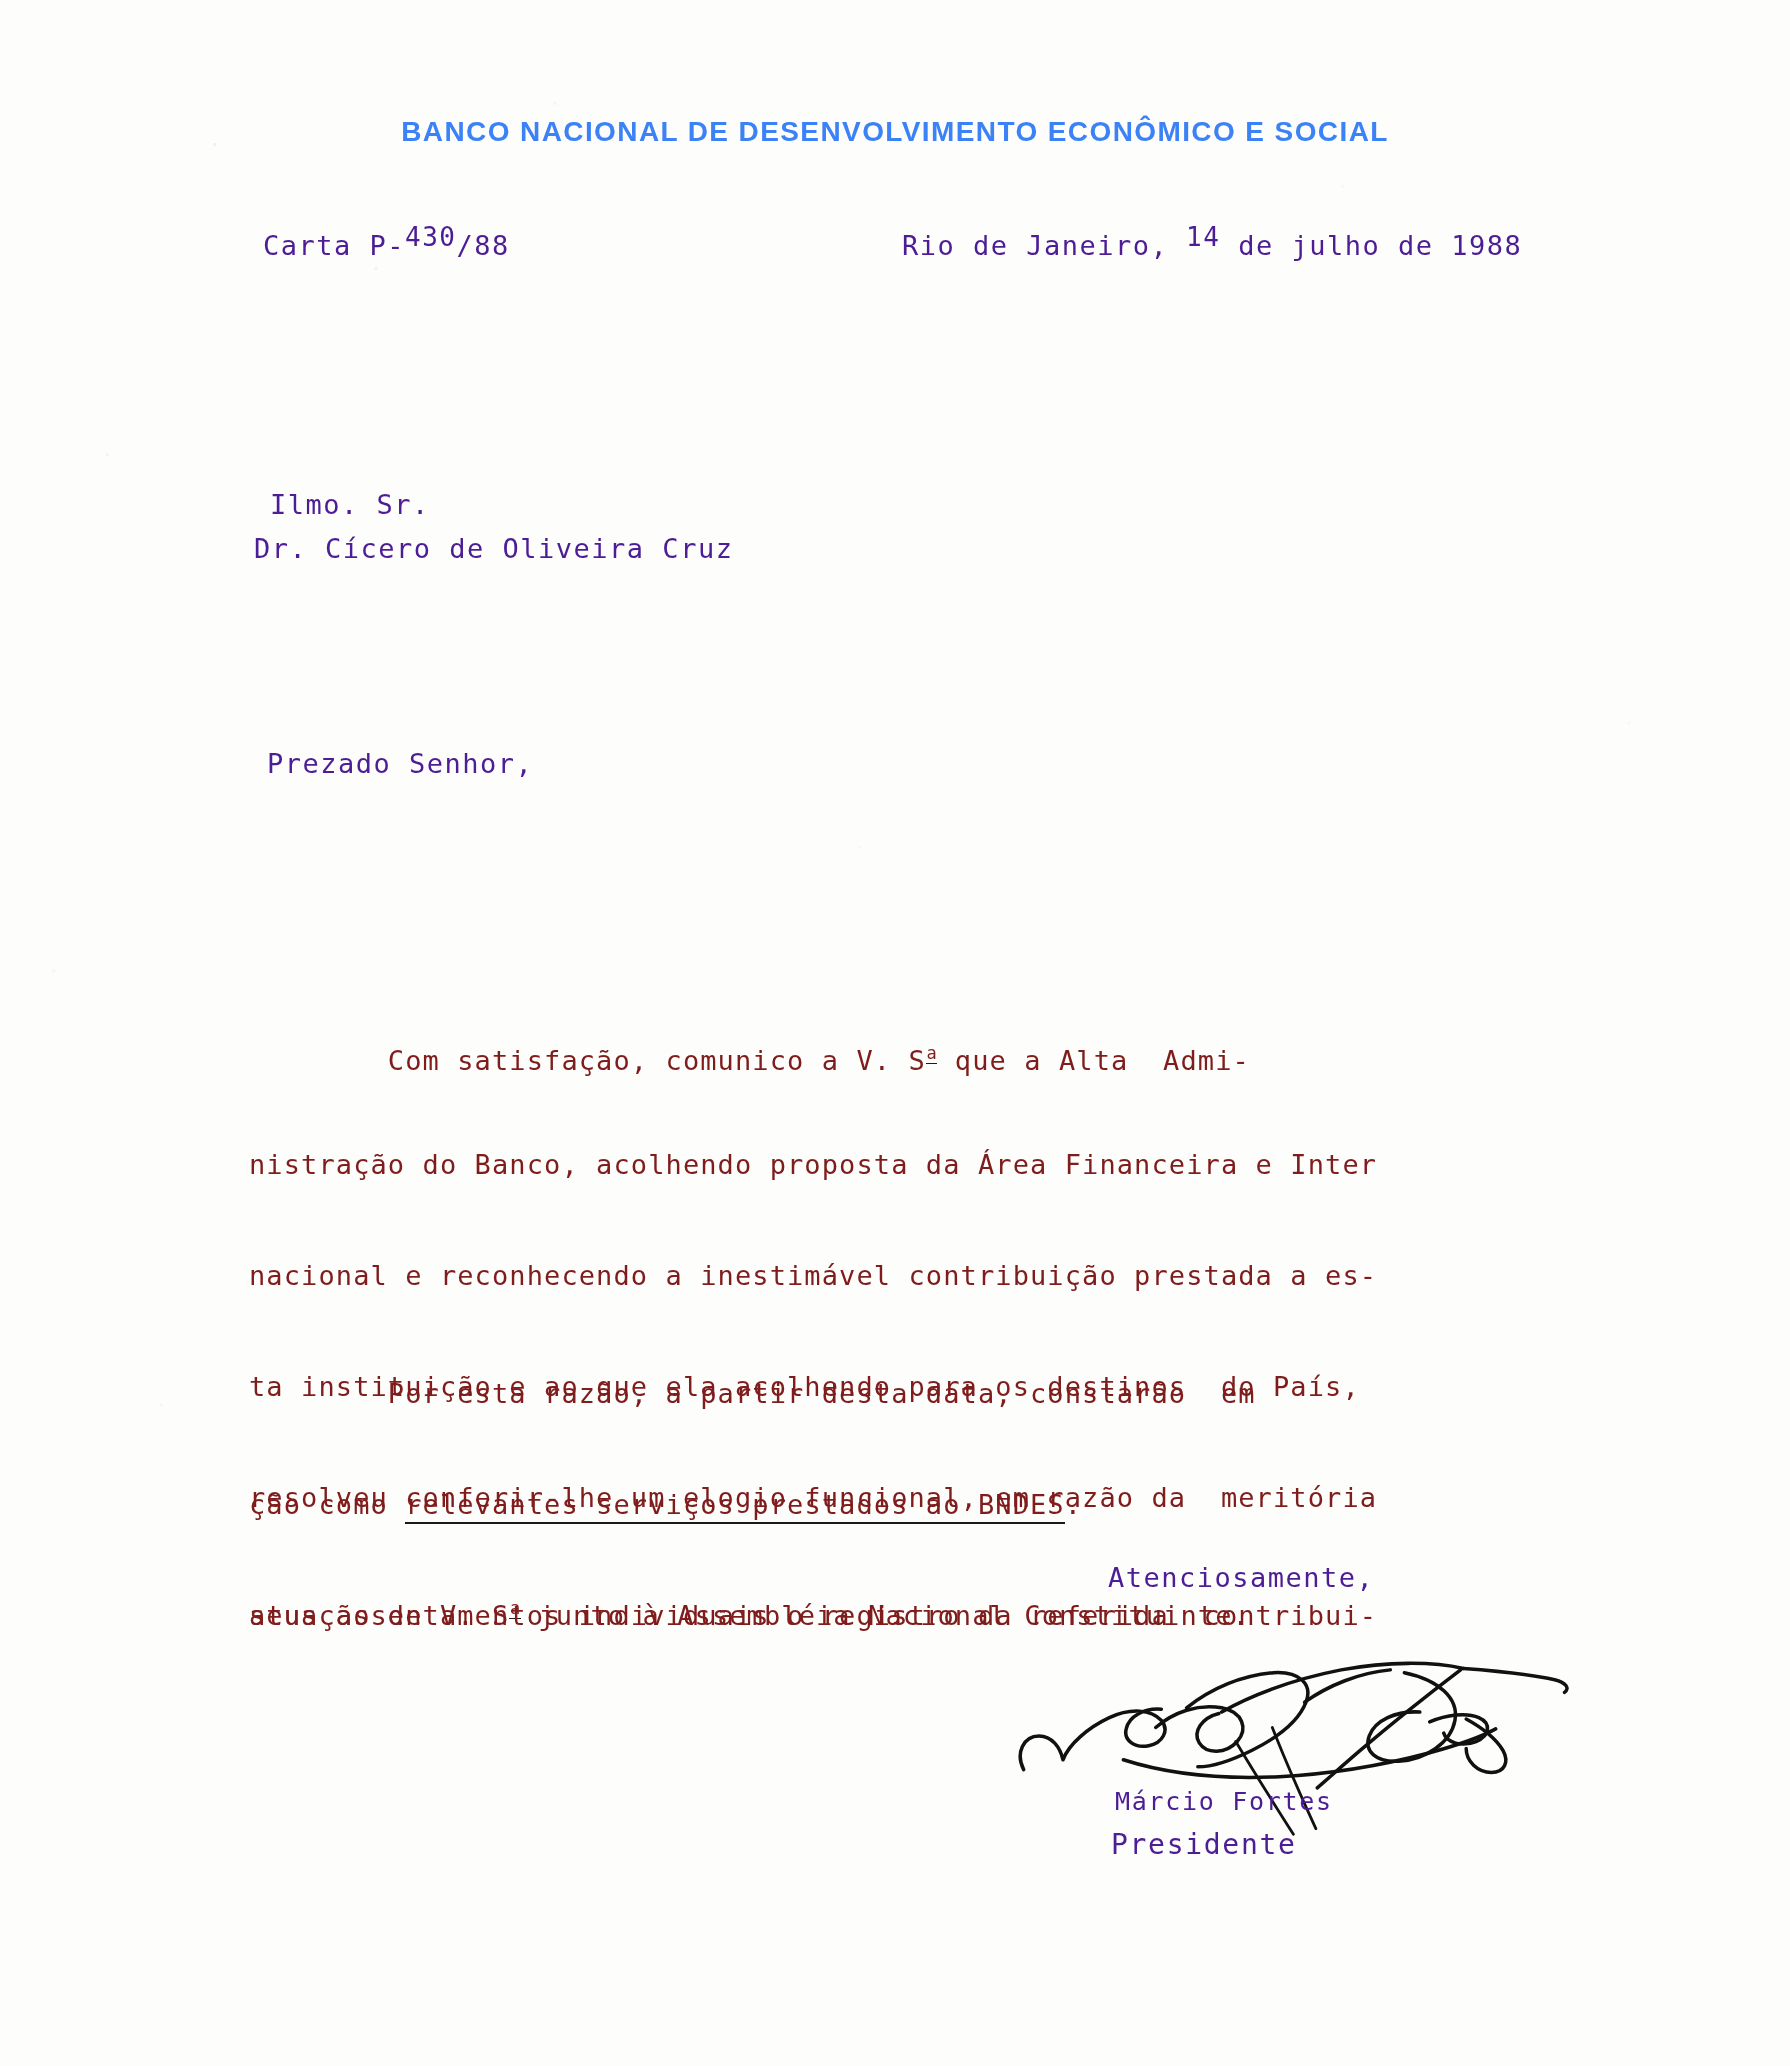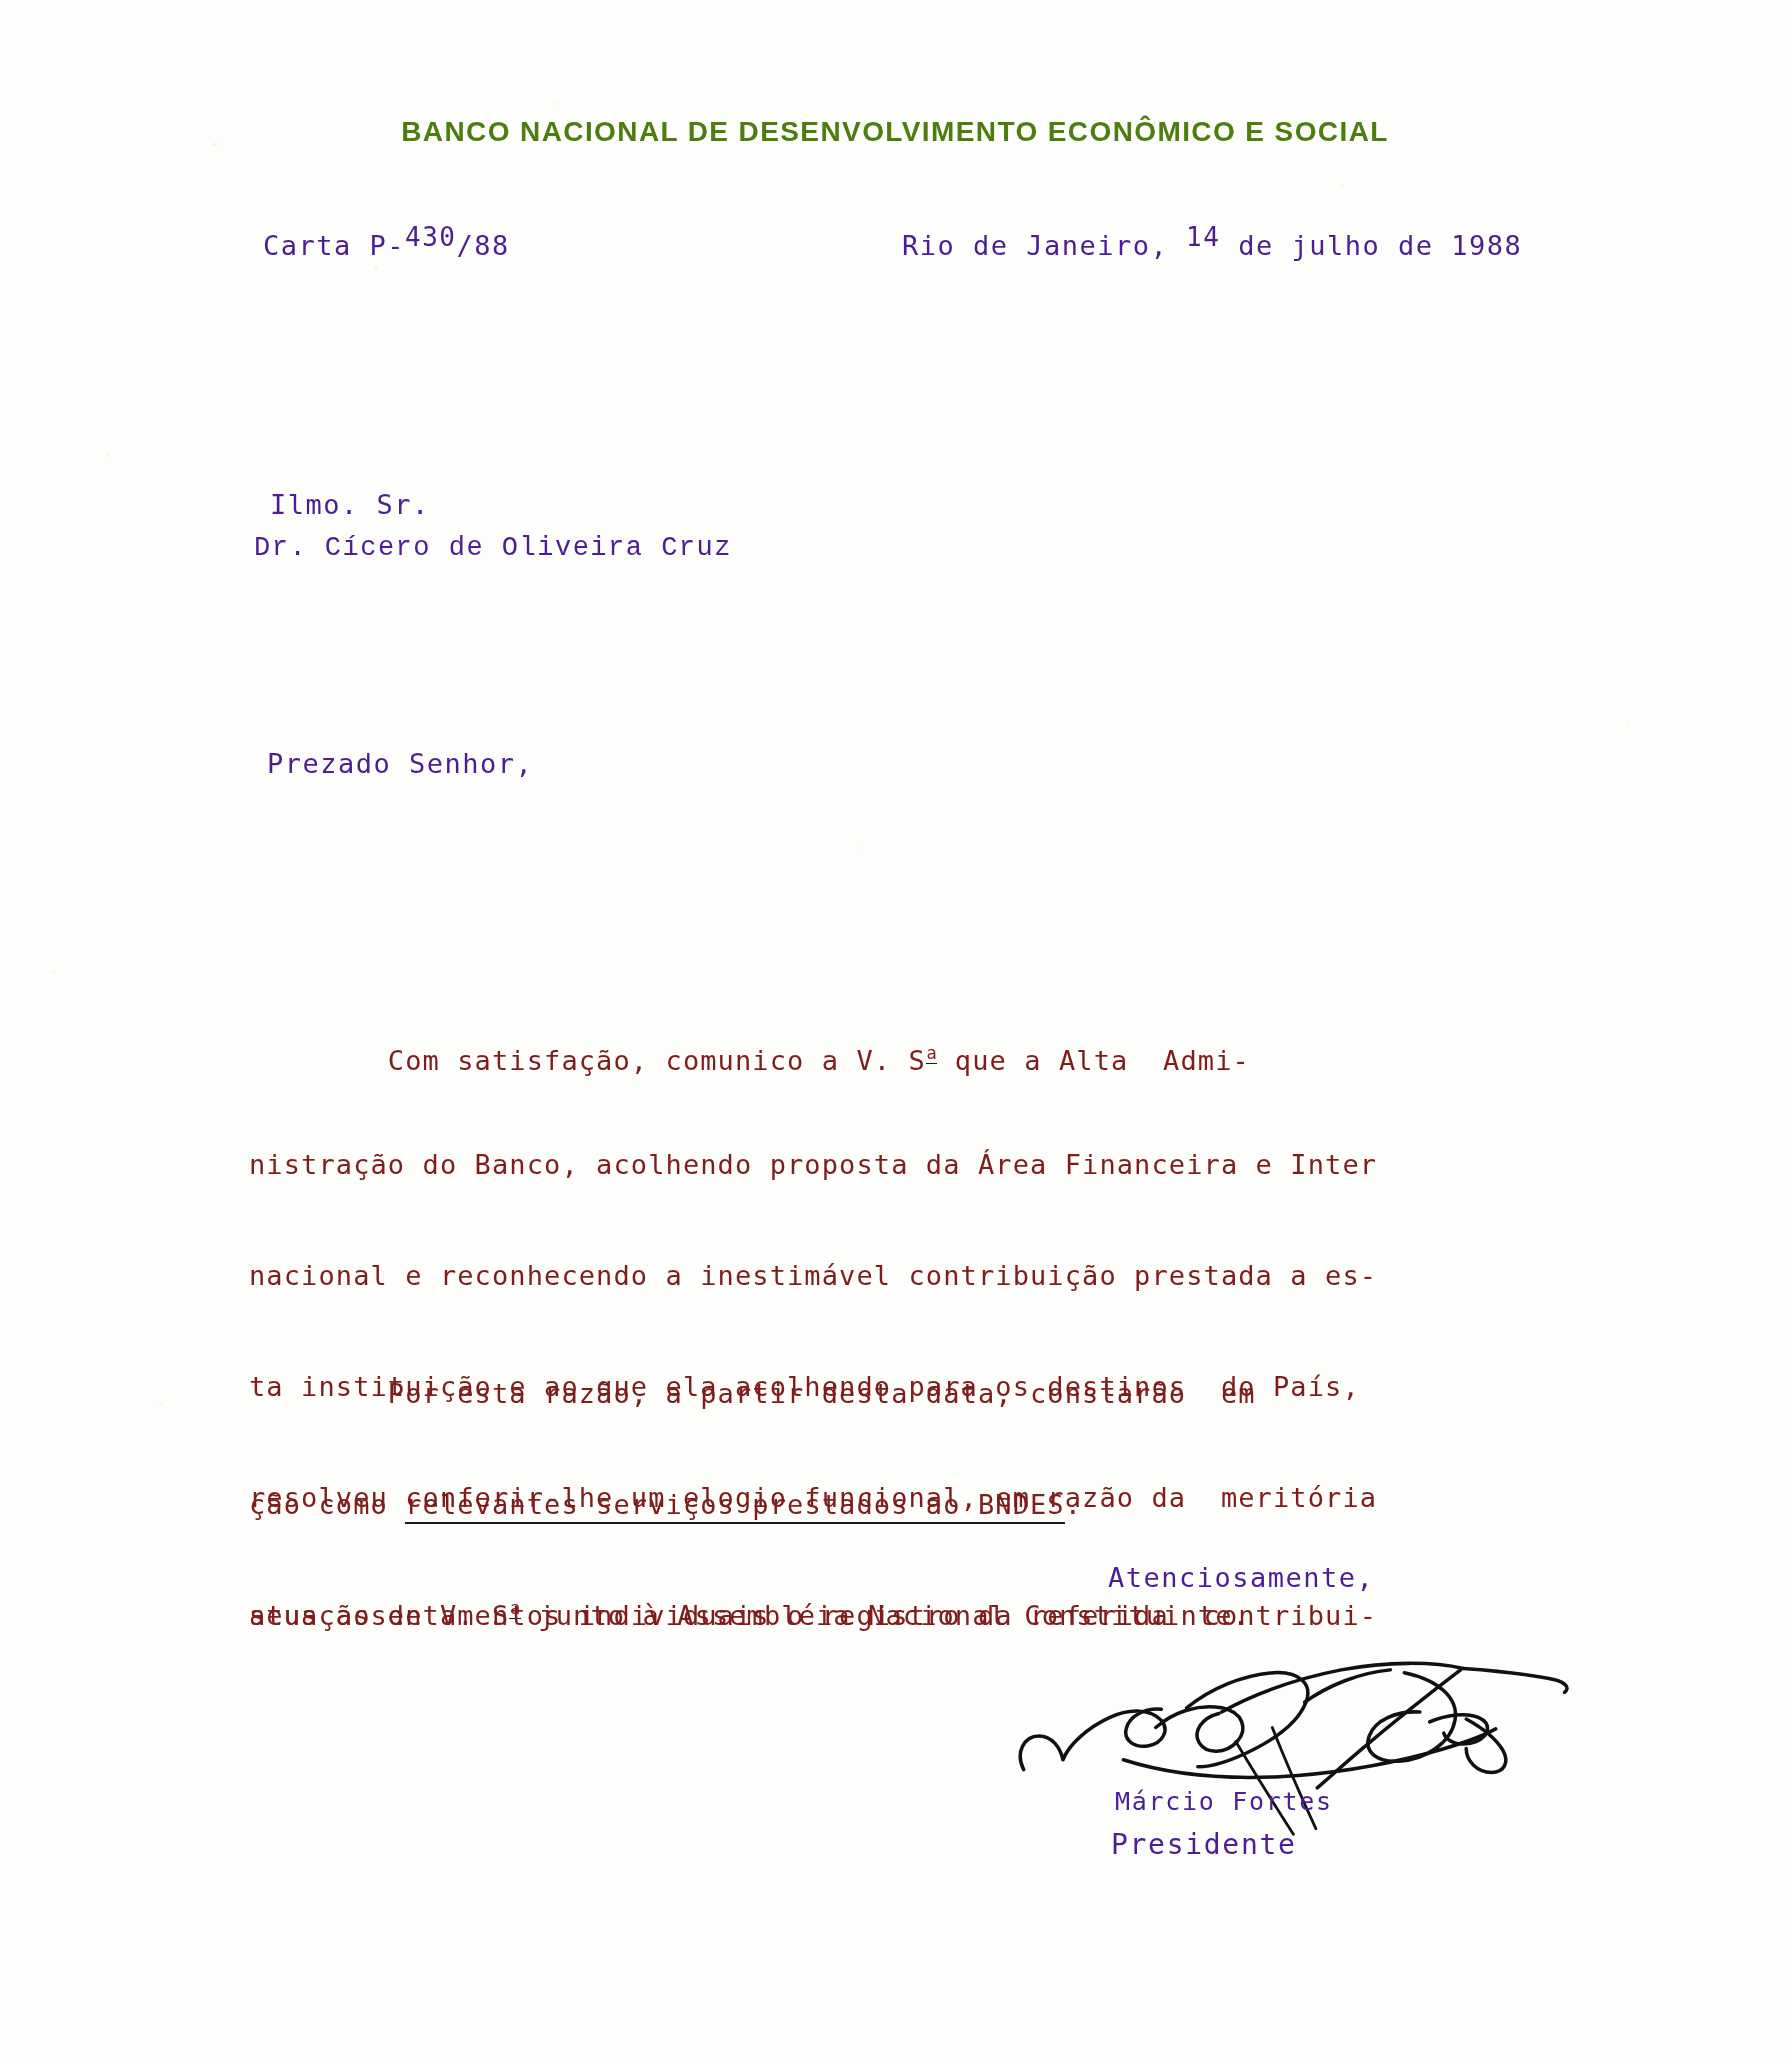--- a/index.html
+++ b/index.html
@@ -42,21 +42,21 @@
   .letterhead {
     position: absolute;
     top: 116px;
     left: 0;
     width: 100%;
     text-align: center;
     font-family: "Liberation Sans", sans-serif;
     font-weight: 700;
     font-size: 28px;
     letter-spacing: 1.4px;
-    color: #4d7c0f;
+    color: #3b82f6;
     white-space: nowrap;
   }
 
   
   .tw {
     position: absolute;
     font-family: "DejaVu Sans Mono", monospace;
     color: #4c1d95;
     font-size: 27px;
     letter-spacing: 1.5px;
@@ -68,21 +68,21 @@
   .date-line   { top: 232px;  left: 902px; }
 
   
   .raised {
     position: relative;
     top: -9px;
     font-size: 26px;
   }
 
   .addr-1 { top: 491px;  left: 270px; }
-  .addr-2 { top: 535px;  left: 254px; font-family: Liberation Mono, monospace; }
+  .addr-2 { top: 535px;  left: 254px; }
 
   .salutation { top: 750px; left: 267px; }
 
   
   .body-block {
     position: absolute;
     left: 249px;
     width: 1411px;
     font-family: "DejaVu Sans Mono", monospace;
     font-size: 27px;

